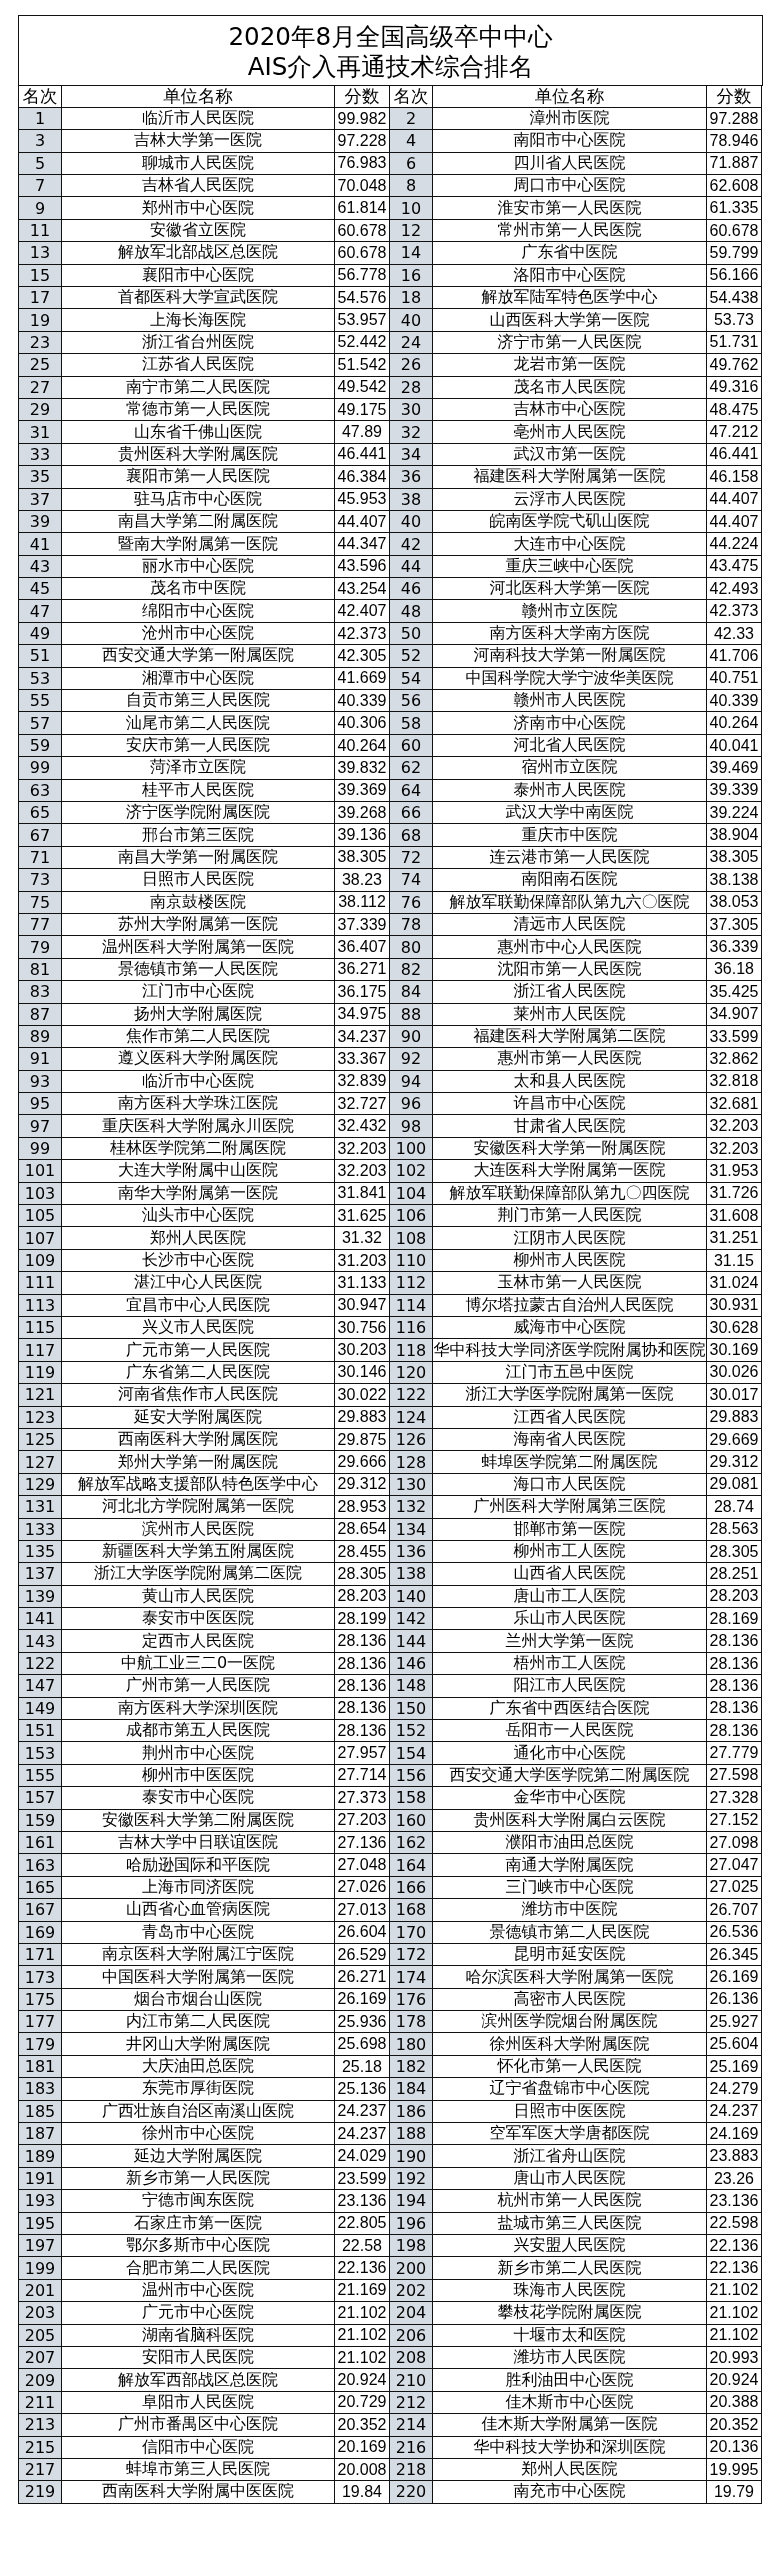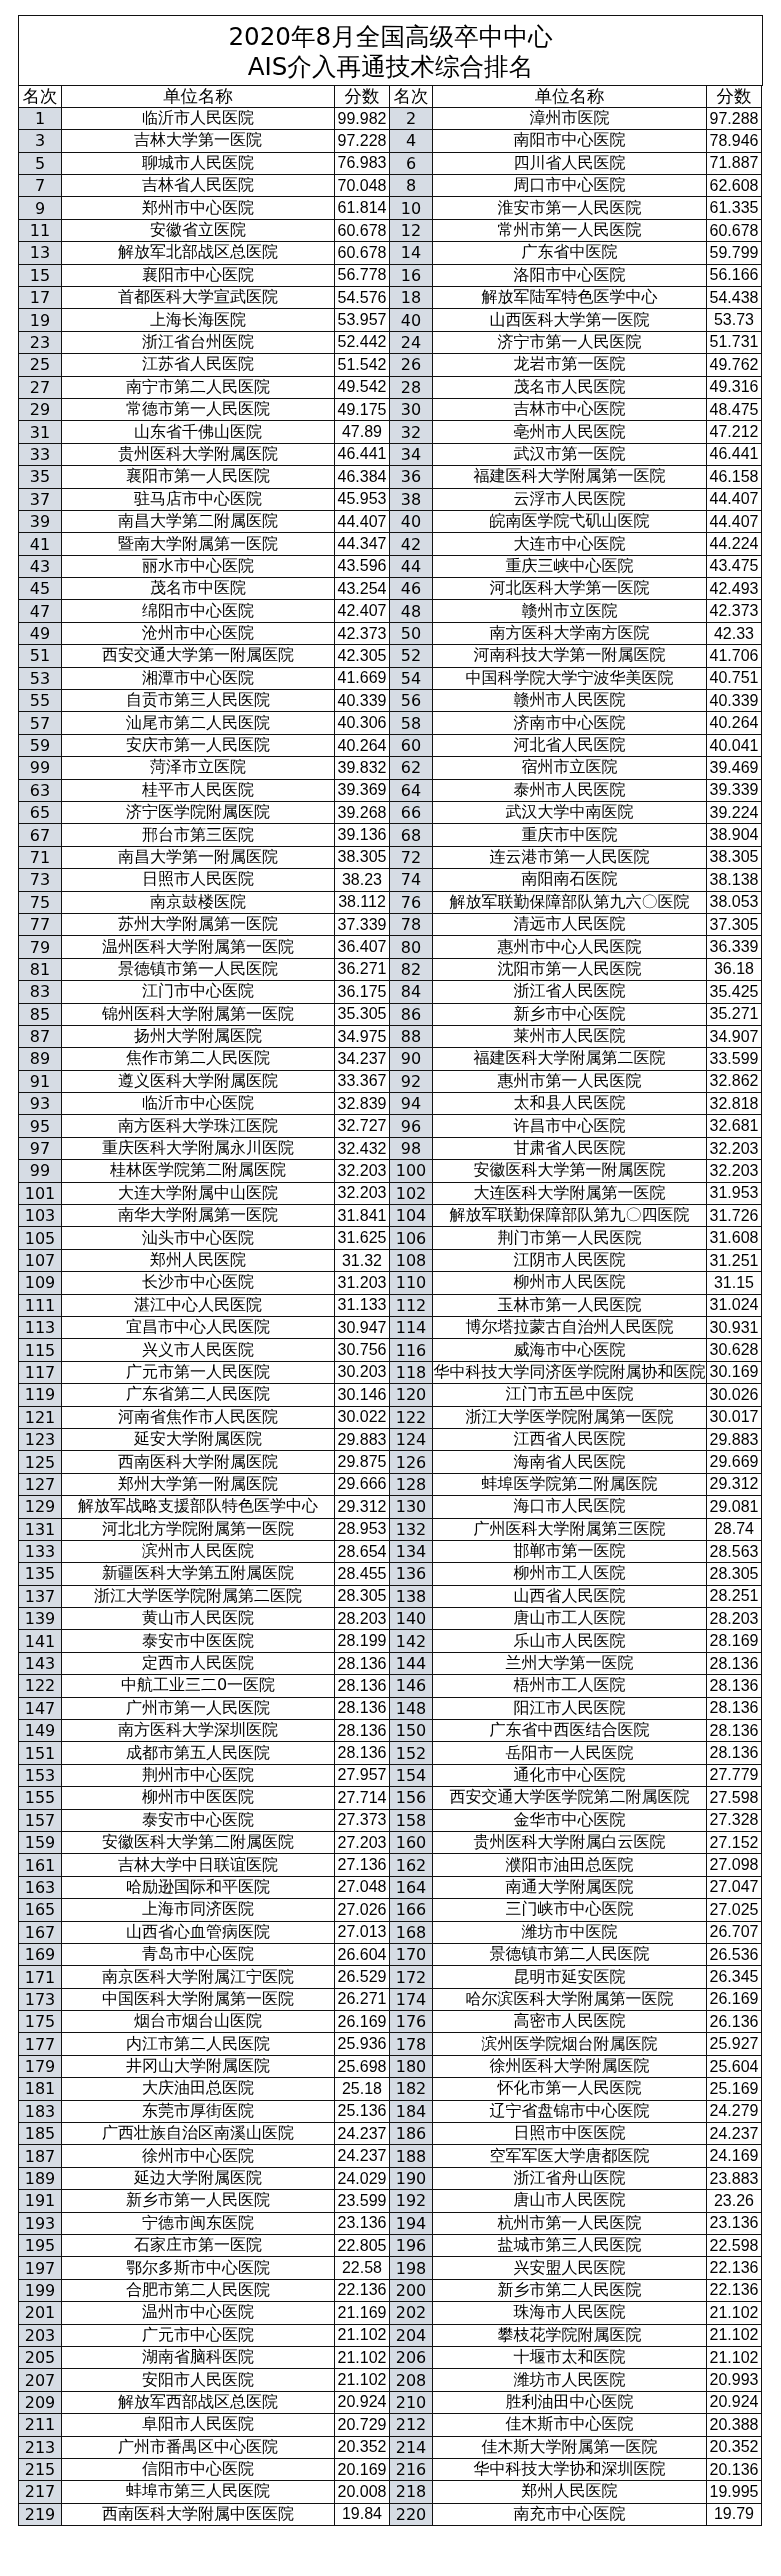--- a/index.html
+++ b/index.html
@@ -412,28 +412,20 @@
 
   <div class="row data-row">
     <div class="cell c-rank">83</div>
     <div class="cell c-name">江门市中心医院</div>
     <div class="cell c-score">36.175</div>
     <div class="cell c-rank">84</div>
     <div class="cell c-name">浙江省人民医院</div>
     <div class="cell c-score">35.425</div>
   </div>
 
-  <div class="row data-row">
-    <div class="cell c-rank">85</div>
-    <div class="cell c-name">锦州医科大学附属第一医院</div>
-    <div class="cell c-score">35.305</div>
-    <div class="cell c-rank">86</div>
-    <div class="cell c-name">新乡市中心医院</div>
-    <div class="cell c-score">35.271</div>
-  </div>
 
   <div class="row data-row">
     <div class="cell c-rank">87</div>
     <div class="cell c-name">扬州大学附属医院</div>
     <div class="cell c-score">34.975</div>
     <div class="cell c-rank">88</div>
     <div class="cell c-name">莱州市人民医院</div>
     <div class="cell c-score">34.907</div>
   </div>
 

